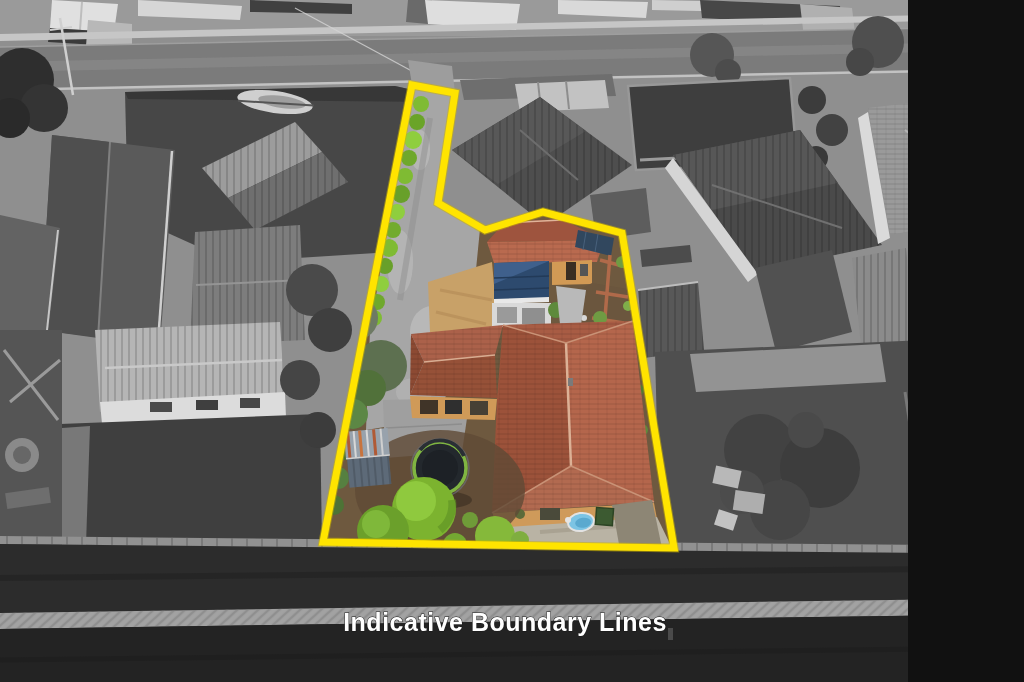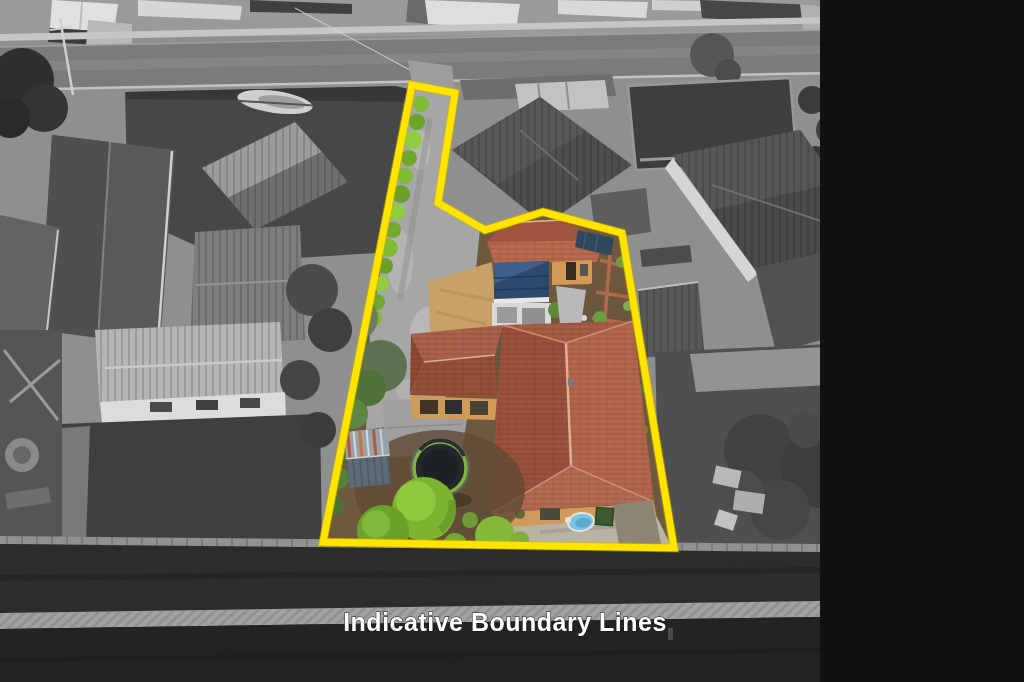--- a/index.html
+++ b/index.html
@@ -1,16 +1,16 @@
 <!DOCTYPE html>
 <html><head>
 <meta charset="utf-8">
 <style>
   html,body{margin:0;padding:0;background:#111;}
-  .stage{position:relative;width:820px;height:682px;overflow:hidden;background:#262626;
+  .stage{position:relative;width:908px;height:682px;overflow:hidden;background:#262626;
          font-family:"Liberation Sans","DejaVu Sans",sans-serif;}
   svg{display:block;}
   .boundary-under{fill:none;stroke:#cdb400;stroke-width:9;stroke-linejoin:miter;opacity:.55;}
   .boundary-line{fill:none;stroke:#ffe400;stroke-width:7;stroke-linejoin:miter;}
   .caption-text{font-family:"Liberation Sans","DejaVu Sans",sans-serif;font-size:25px;font-weight:bold;
                 letter-spacing:.5px;paint-order:stroke;stroke:#1a1a1a;stroke-width:1px;}
 </style>
 </head>
 <body>
 

